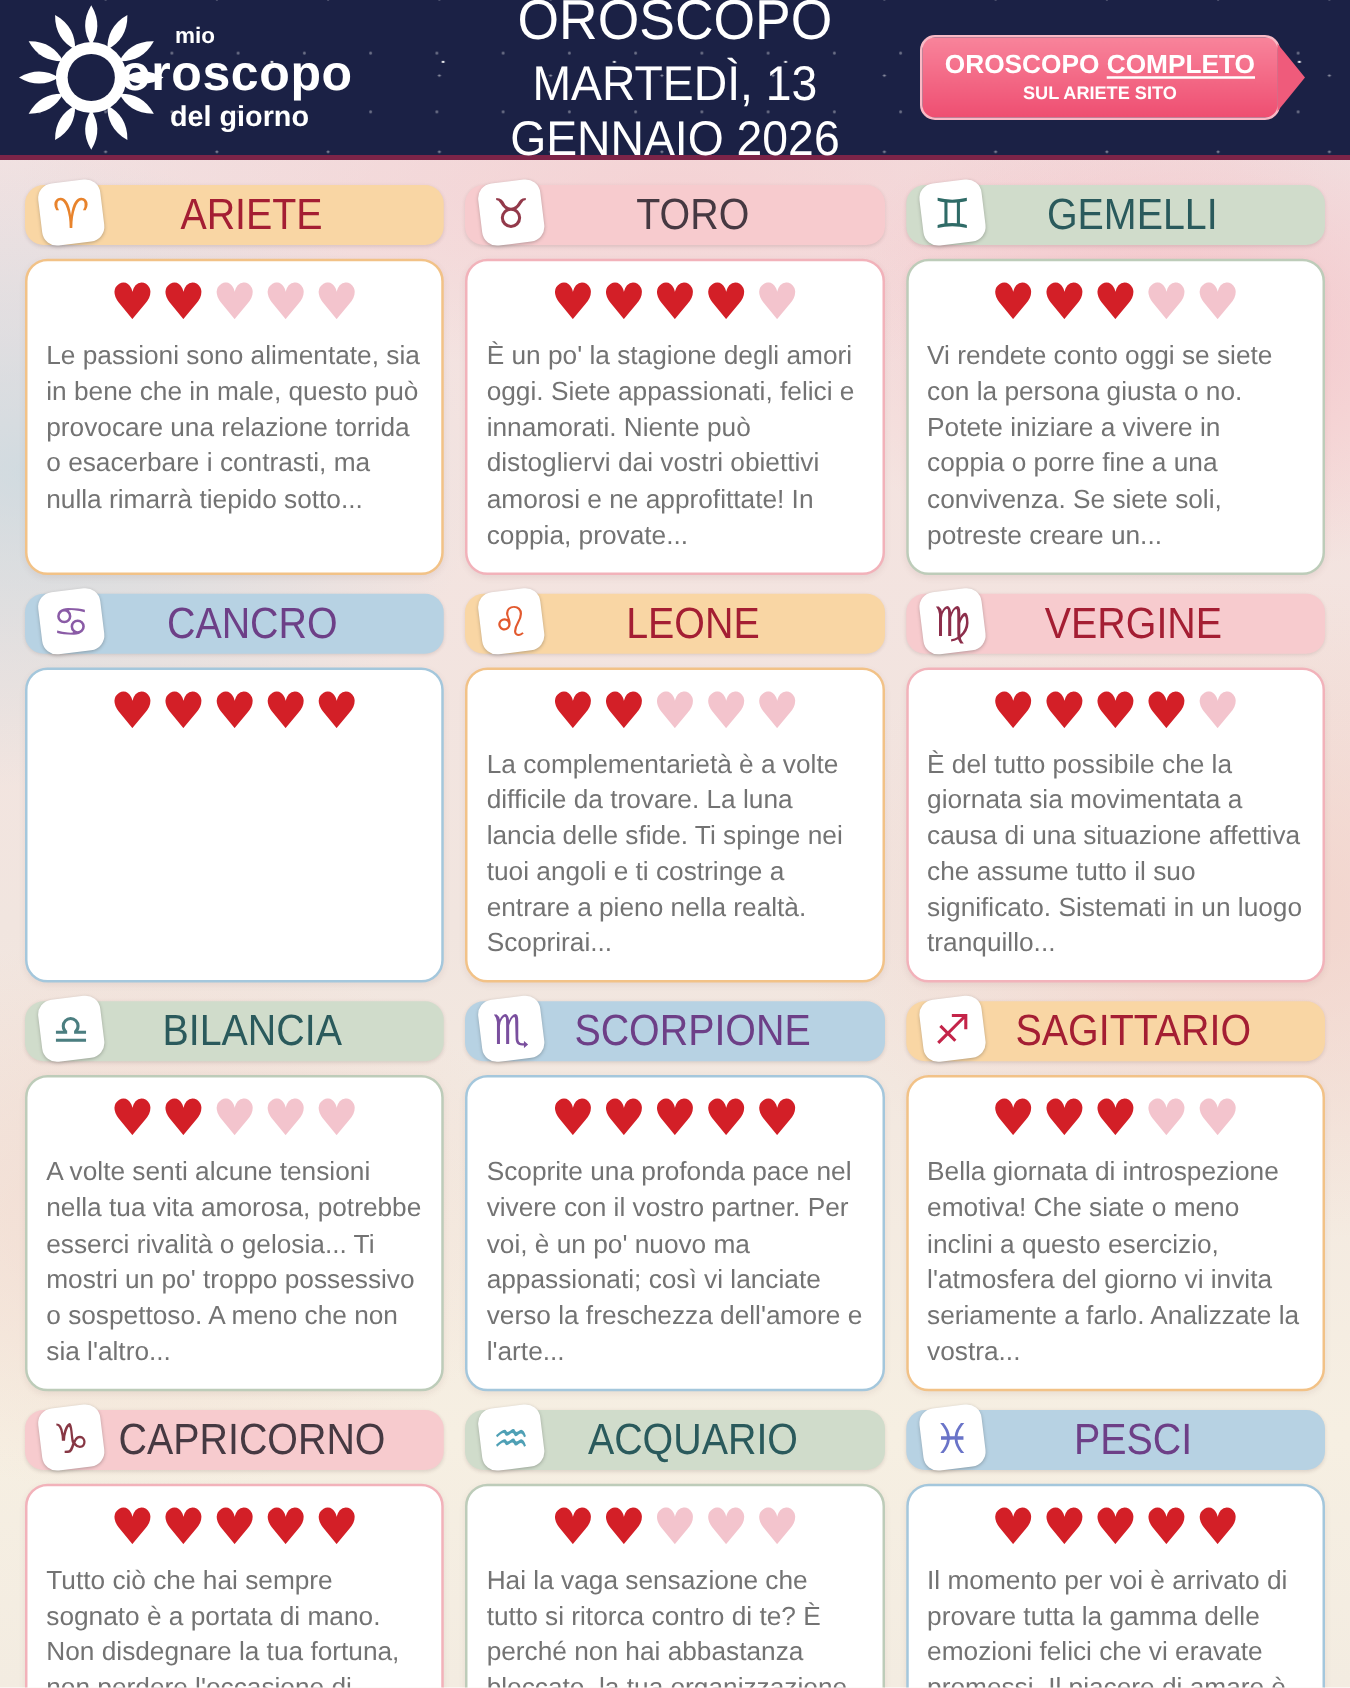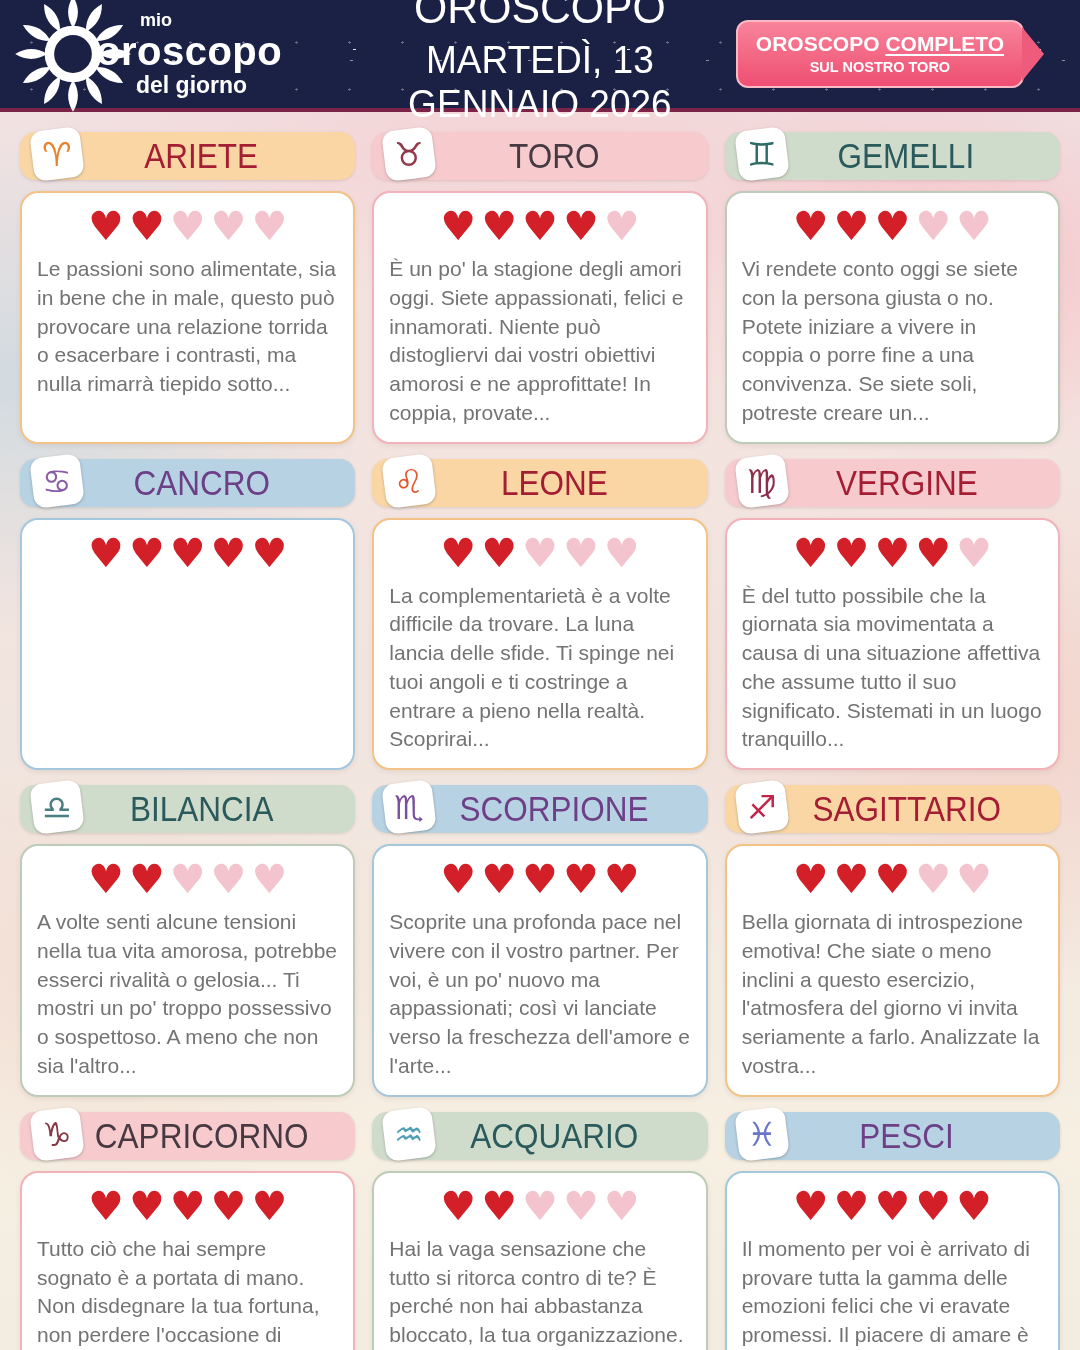--- a/index.html
+++ b/index.html
@@ -12,21 +12,21 @@
       radial-gradient(430px 280px at 88% 20%, rgba(247,168,180,.55), transparent 70%),
       radial-gradient(520px 360px at 2% 28%, rgba(186,213,224,.6), transparent 70%),
       radial-gradient(540px 380px at 94% 54%, rgba(244,196,186,.5), transparent 70%),
       radial-gradient(460px 320px at 10% 72%, rgba(240,203,193,.45), transparent 70%),
       radial-gradient(700px 200px at 50% 11%, rgba(248,196,200,.5), transparent 75%),
       linear-gradient(180deg,#efe0e2 0%,#f4e3e0 25%,#f1e5df 55%,#f6efe2 85%,#f3ece1 100%);
   }
 
   
   .topbar{
-    position:relative; height:112px; background:#1b2145;
+    position:relative; height:128px; background:#1b2145;
     border-bottom:4px solid #7c2448;
     display:flex; align-items:center; padding:0 26px 0 14px;
   }
   .topbar::before{
     content:""; position:absolute; inset:0; pointer-events:none;
     background-image:
       radial-gradient(rgba(255,255,255,.9) 1px, transparent 1.6px),
       radial-gradient(rgba(255,255,255,.5) 1px, transparent 1.4px),
       radial-gradient(rgba(255,255,255,.35) 1px, transparent 1.4px);
     background-size:137px 83px, 89px 61px, 53px 47px;
@@ -156,21 +156,21 @@
       </div>
     </div>
 
     <div class="title-block">
       <div class="title-line1">OROSCOPO</div>
       <div class="title-line2">MARTEDÌ, 13 GENNAIO 2026</div>
     </div>
 
     <div class="cta">
       <div class="cta-line1"><span>OROSCOPO </span><span class="u">COMPLETO</span></div>
-      <div class="cta-line2">SUL NOSTRO TORO</div>
+      <div class="cta-line2">SUL ARIETE SITO</div>
     </div>
   </header>
 
   <main class="grid">
 
     <section class="card theme-orange">
       <div class="band">
         <span class="badge">
             <span class="glyph ic-aries">♈</span>
           </span>

